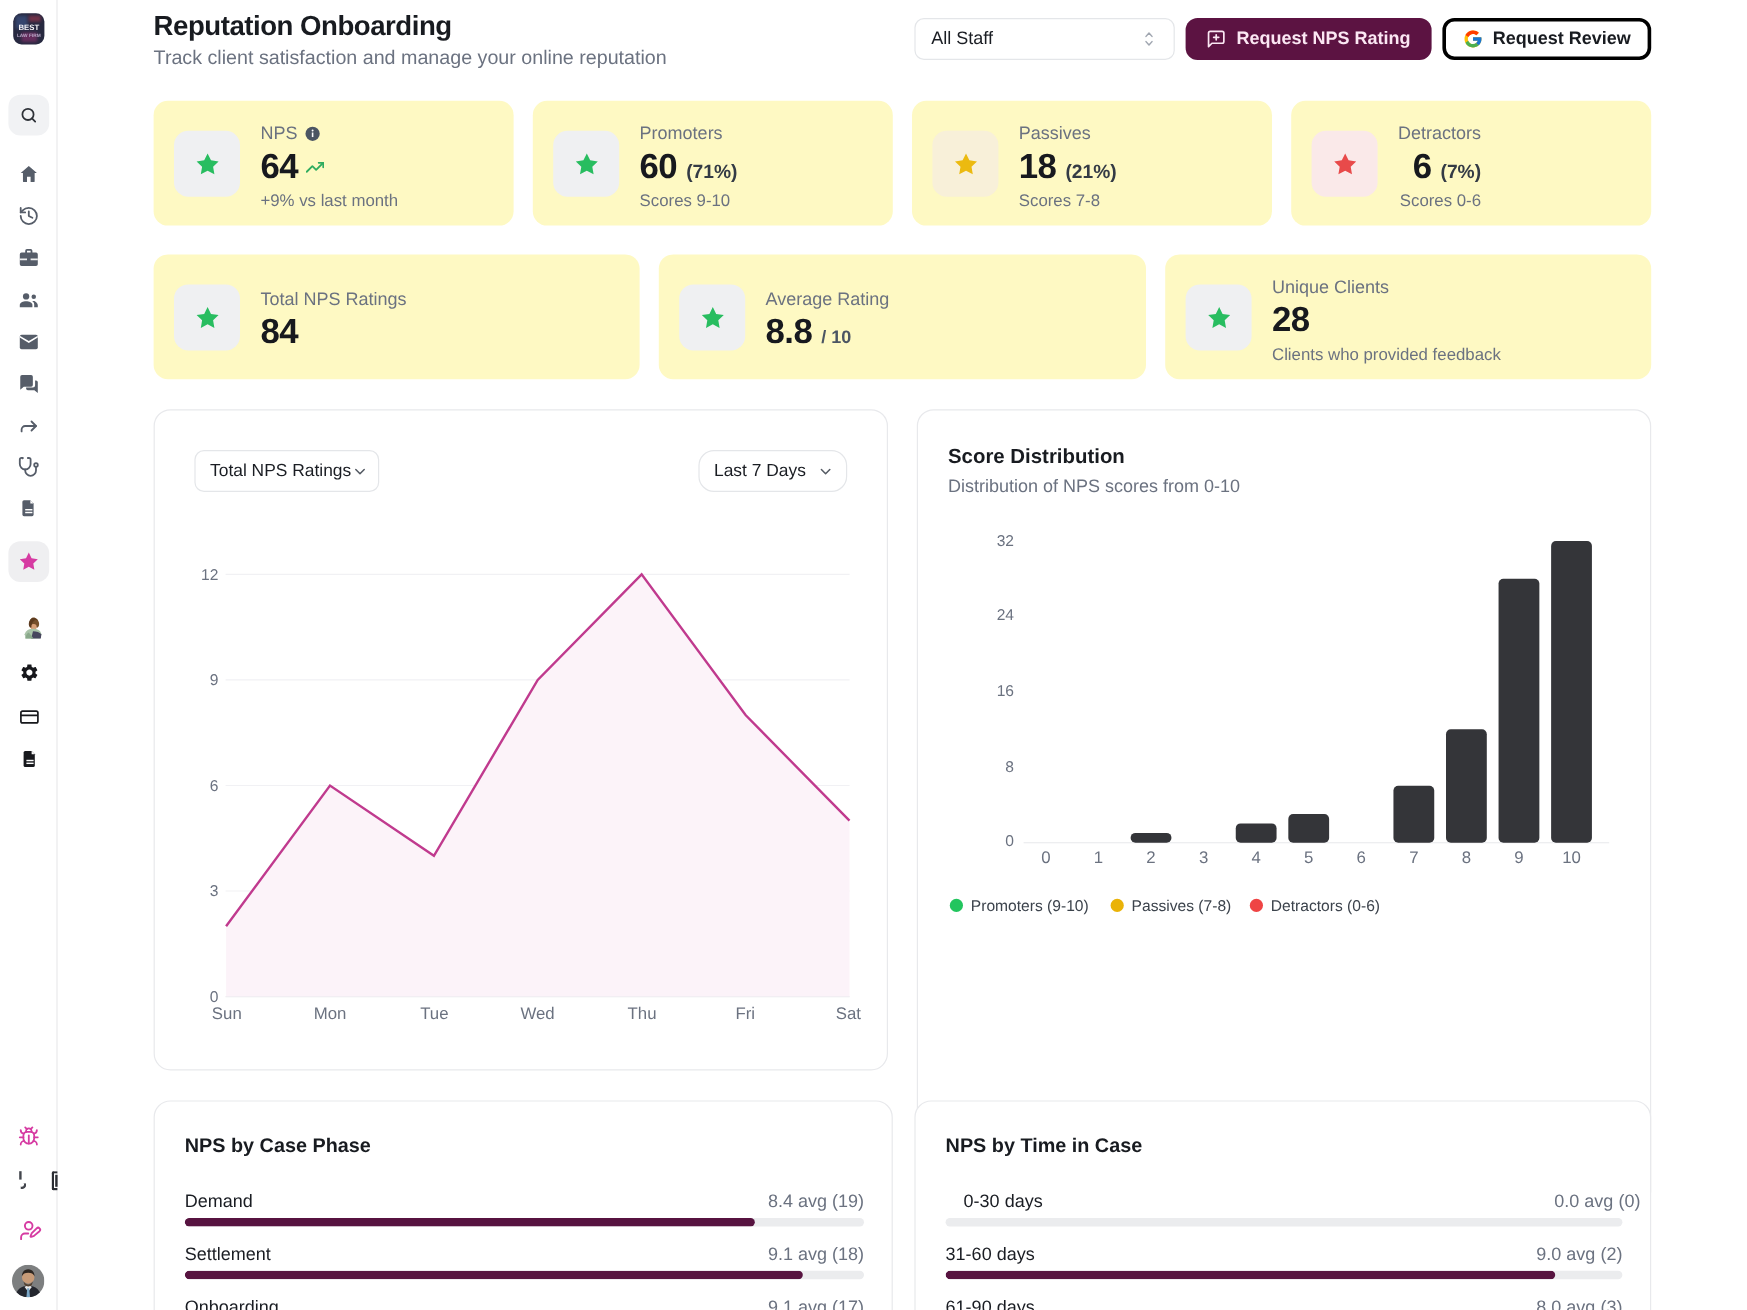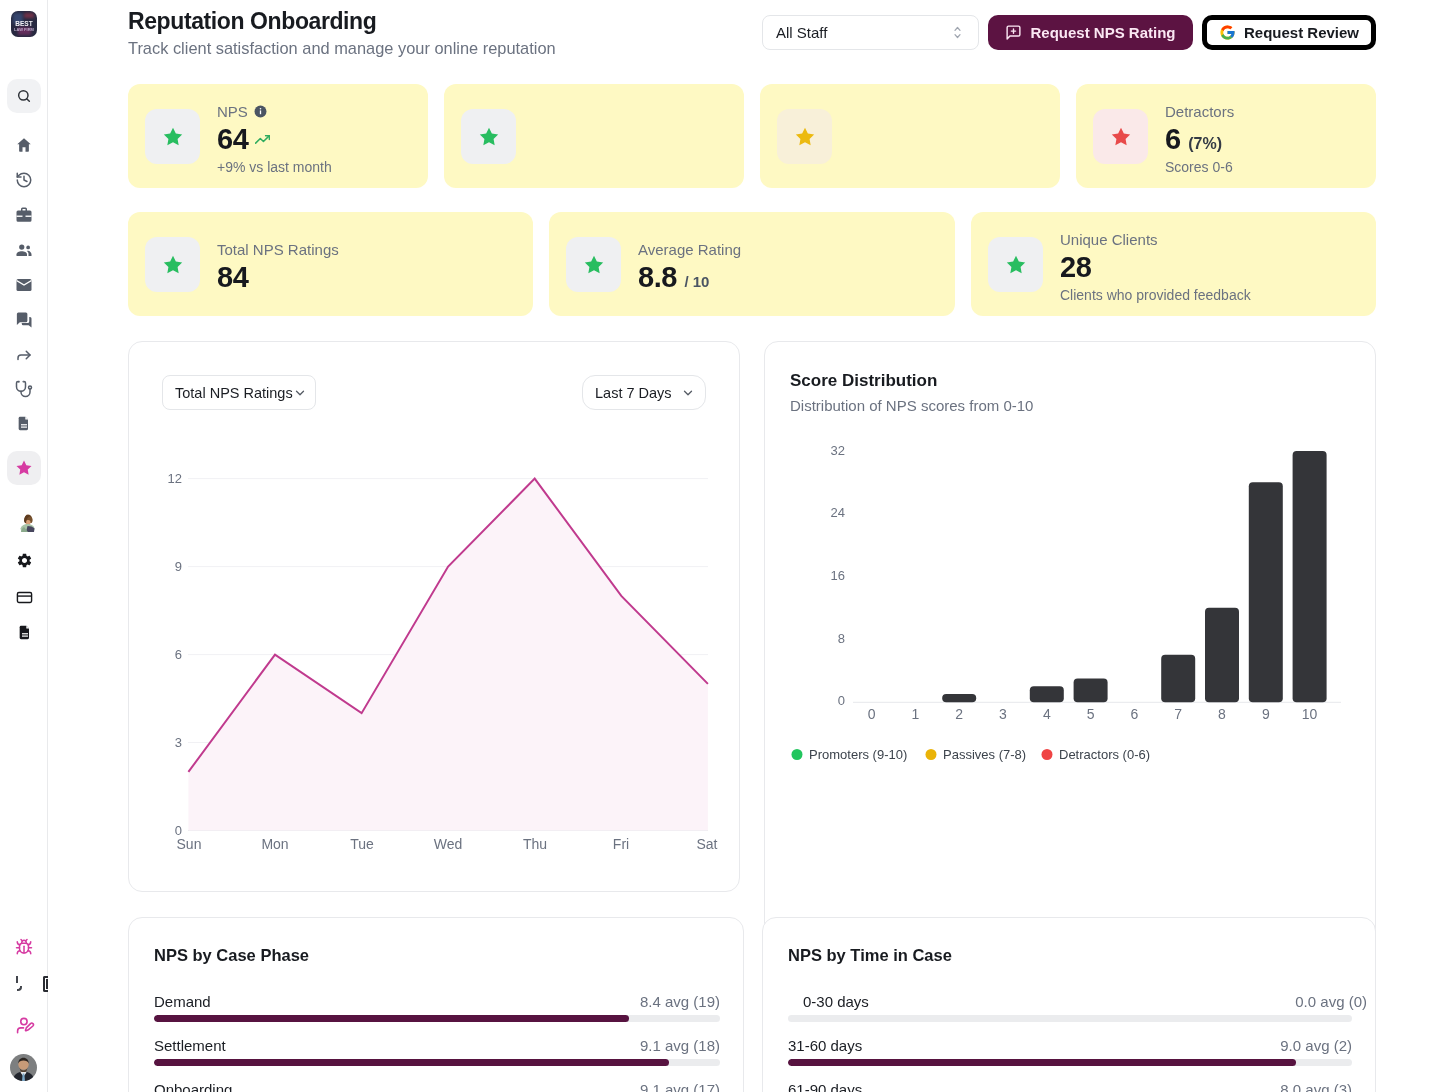--- a/index.html
+++ b/index.html
@@ -169,21 +169,21 @@
 
 <div class="abs" style="left:988px;top:15px;width:205px;height:35px;border-radius:10px;background:#5c1342;display:flex;align-items:center;justify-content:center;gap:8px;">
   <svg width="17" height="17" viewBox="0 0 24 24" fill="none" stroke="#fbe7f3" stroke-width="2" stroke-linecap="round" stroke-linejoin="round">
       <path d="M21 15a2 2 0 0 1-2 2H7l-4 4V5a2 2 0 0 1 2-2h14a2 2 0 0 1 2 2z"></path>
       <path d="M12 7v6"></path>
       <path d="M9 10h6"></path>
     </svg>
   <span style="font-size:15px;font-weight:600;color:#fbe7f3;">Request NPS Rating</span>
 </div>
 
-<div class="abs" style="left:1202px;top:15px;width:174px;height:35px;border-radius:10px;background:#fff;border:5px solid #000000;display:flex;align-items:center;justify-content:center;gap:8px;">
+<div class="abs" style="left:1202px;top:15px;width:174px;height:35px;border-radius:10px;background:#fff;border:3px solid #000000;display:flex;align-items:center;justify-content:center;gap:8px;">
   <svg width="17" height="17" viewBox="0 0 48 48">
       <path fill="#FFC107" d="M43.6 20.1H42V20H24v8h11.3c-1.6 4.7-6.1 8-11.3 8-6.6 0-12-5.4-12-12s5.4-12 12-12c3.1 0 5.8 1.2 8 3l5.7-5.7C34 6.1 29.3 4 24 4 13 4 4 13 4 24s9 20 20 20 20-9 20-20c0-1.3-.1-2.6-.4-3.9z"></path>
       <path fill="#FF3D00" d="M6.3 14.7l6.6 4.8C14.7 15.1 19 12 24 12c3.1 0 5.8 1.2 8 3l5.7-5.7C34 6.1 29.3 4 24 4 16.3 4 9.7 8.3 6.3 14.7z"></path>
       <path fill="#4CAF50" d="M24 44c5.2 0 9.9-2 13.4-5.2l-6.2-5.2C29.2 35.1 26.7 36 24 36c-5.2 0-9.6-3.3-11.3-8l-6.5 5C9.5 39.6 16.2 44 24 44z"></path>
       <path fill="#1976D2" d="M43.6 20.1H42V20H24v8h11.3c-.8 2.2-2.2 4.2-4.1 5.6l6.2 5.2C37 39.2 44 34 44 24c0-1.3-.1-2.6-.4-3.9z"></path>
     </svg>
   <span style="font-size:15px;font-weight:600;color:#181b20;">Request Review</span>
 </div>
 
 <div class="card" style="left:128px;top:84px;width:300px;height:104px;">
@@ -209,31 +209,41 @@
     <div class="sub">+9% vs last month</div>
   </div>
 </div>
 
 <div class="card" style="left:444px;top:84px;width:300px;height:104px;">
   <div class="ibox" style="background:#eff0f2;">
       <svg width="22" height="22" viewBox="0 0 24 24" fill="#28bd60">
         <path d="M12 2l3.09 6.26L22 9.27l-5 4.87 1.18 6.88L12 17.77l-6.18 3.25L7 14.14 2 9.27l6.91-1.01z"></path>
       </svg>
     </div>
+  <div class="stat-txt">
+    <div class="lbl">Promoters</div>
+    <div class="big" style="margin:3px 0;">60 <span style="font-size:16px;font-weight:600;color:#343b45;letter-spacing:0;">(71%)</span></div>
+    <div class="sub">Scores 9-10</div>
+  </div>
 </div>
 
 <div class="card" style="left:760px;top:84px;width:300px;height:104px;">
   <div class="ibox" style="background:#f8f0d9;">
       <svg width="22" height="22" viewBox="0 0 24 24" fill="#ecba10">
         <path d="M12 2l3.09 6.26L22 9.27l-5 4.87 1.18 6.88L12 17.77l-6.18 3.25L7 14.14 2 9.27l6.91-1.01z"></path>
       </svg>
     </div>
-</div>
-
-<div class="card" style="left:1076px;top:84px;width:300px;height:104px;">
+  <div class="stat-txt">
+    <div class="lbl">Passives</div>
+    <div class="big" style="margin:3px 0;">18 <span style="font-size:16px;font-weight:600;color:#343b45;letter-spacing:0;">(21%)</span></div>
+    <div class="sub">Scores 7-8</div>
+  </div>
+</div>
+
+<div class="card" style="left:1076px;top:84px;width:300px;height:104px;text-align:right;">
   <div class="ibox" style="background:#fae9e9;">
       <svg width="22" height="22" viewBox="0 0 24 24" fill="#e84a4a">
         <path d="M12 2l3.09 6.26L22 9.27l-5 4.87 1.18 6.88L12 17.77l-6.18 3.25L7 14.14 2 9.27l6.91-1.01z"></path>
       </svg>
     </div>
   <div class="stat-txt">
     <div class="lbl">Detractors</div>
     <div class="big" style="margin:3px 0;">6 <span style="font-size:16px;font-weight:600;color:#343b45;letter-spacing:0;">(7%)</span></div>
     <div class="sub">Scores 0-6</div>
   </div>

